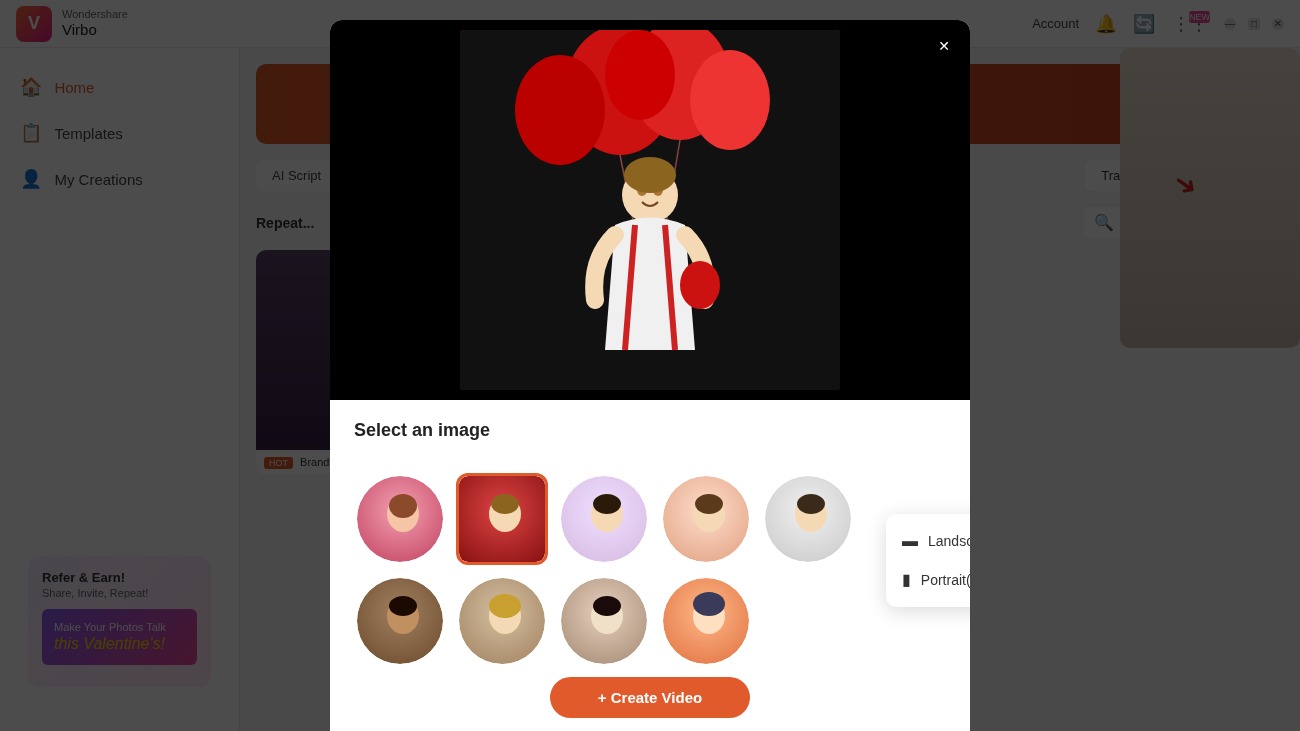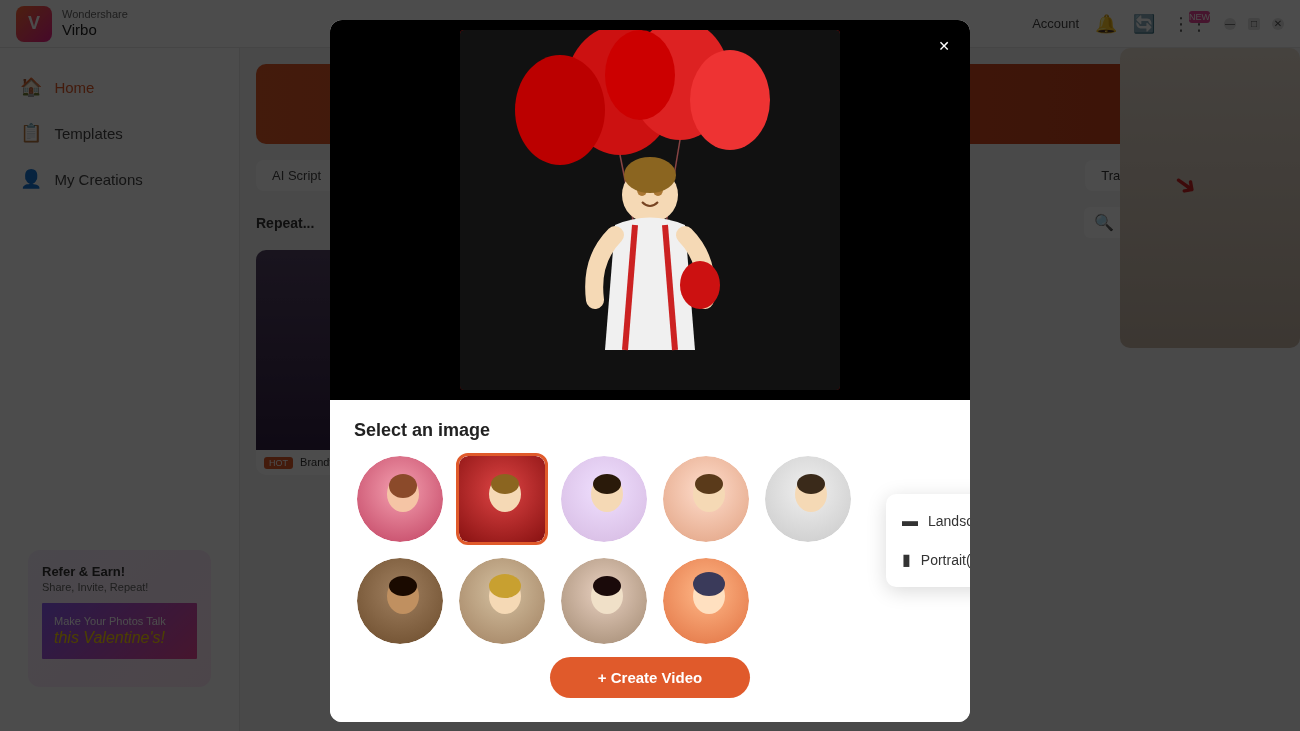--- a/index.html
+++ b/index.html
@@ -89,24 +89,24 @@
       margin: 16px;
       background: linear-gradient(135deg, #f8f0ff, #ffe8f8);
       border-radius: 12px;
       padding: 14px;
       margin-top: auto;
     }
     .promo-title { font-size: 13px; font-weight: 600; color: #333; margin-bottom: 2px; }
     .promo-sub { font-size: 11px; color: #666; margin-bottom: 10px; }
     .promo-valentine {
       background: linear-gradient(135deg, #8b5cf6, #ec4899);
-      border-radius: 1px;
+      border-radius: 6px;
       padding: 12px;
       color: white;
-      margin-bottom: 14px;
+      margin-bottom: 8px;
       font-size: 11px;
     }
     .valentine-cursive { font-style: italic; font-size: 16px; font-weight: 400; color: #ffd700; }
     .join-btn {
       background: linear-gradient(90deg, #ff6b9d, #c44dff);
       color: white;
       border: none;
       border-radius: 20px;
       padding: 6px 16px;
       font-size: 12px;
@@ -255,21 +255,21 @@
     }
 
     .modal-bottom {
       padding: 20px 24px 24px;
       background: #fff;
     }
     .select-image-title {
       font-size: 18px;
       font-weight: 600;
       color: #222;
-      margin-bottom: 12px;
+      margin-bottom: 32px;
     }
     .image-grid-row {
       display: flex;
       gap: 10px;
       margin-bottom: 10px;
     }
     .thumb {
       width: 92px; height: 92px;
       border-radius: 50%;
       overflow: hidden;

